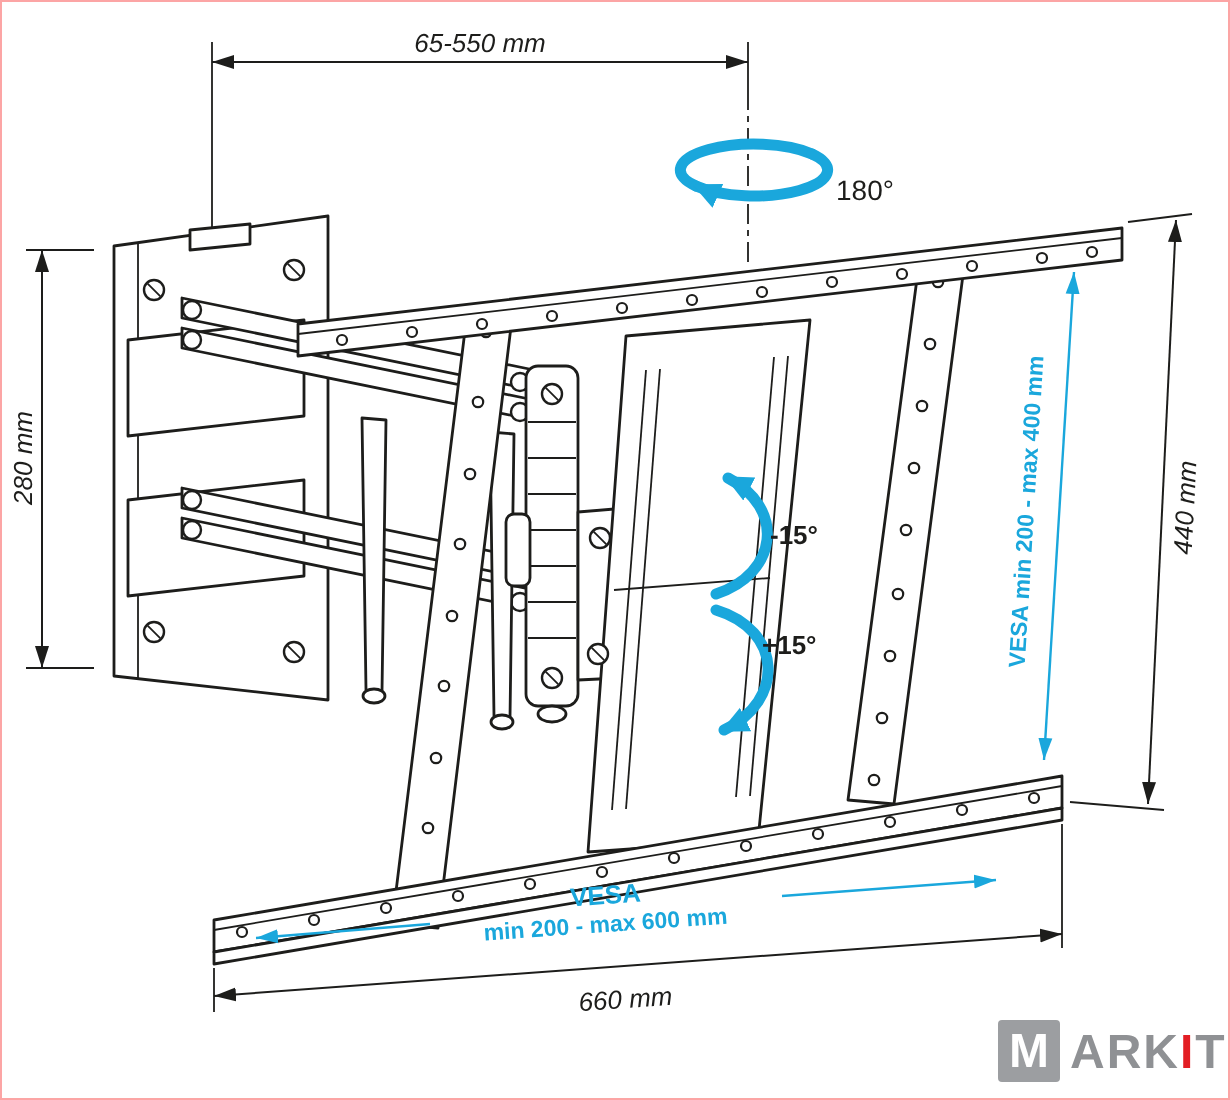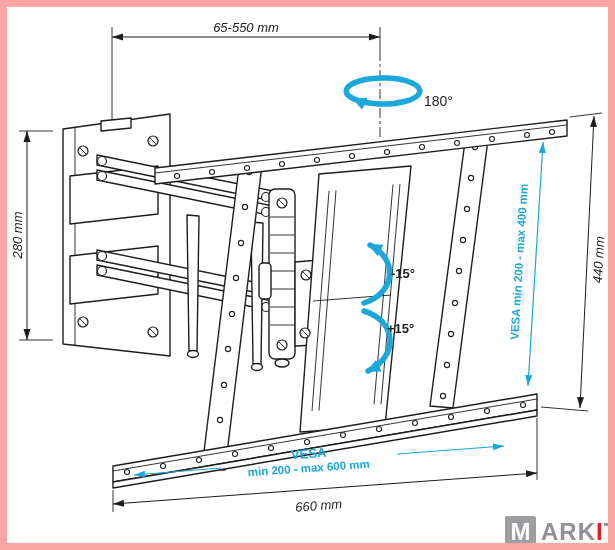--- a/index.html
+++ b/index.html
@@ -1,17 +1,17 @@
 <!DOCTYPE html>
 <html><head>
 <meta charset="utf-8">
 <style>
   html,body{margin:0;padding:0;background:#fff;}
   .stage{position:relative;width:615px;height:550px;background:#fff;overflow:hidden;
-         border:7px solid #fca5a5;box-sizing:border-box;
+         border:1px solid #fca5a5;box-sizing:border-box;
          font-family:"Liberation Sans",sans-serif;}
   svg{display:block;}
   
   .fw{fill:#ffffff;stroke:#1d1d1b;stroke-width:1.4;stroke-linejoin:round;}
   .thin{stroke:#1d1d1b;stroke-width:0.9;fill:none;}
   .dim{stroke:#1d1d1b;stroke-width:1;fill:none;}
   .cyanln{stroke:#1aa7dc;stroke-width:1.2;fill:none;}
   .cyanarc{stroke:#1aa7dc;stroke-width:5.5;fill:none;stroke-linecap:round;}
   .hole{fill:#ffffff;stroke:#1d1d1b;stroke-width:1.1;}
   .screw{fill:#ffffff;stroke:#1d1d1b;stroke-width:1.2;}

